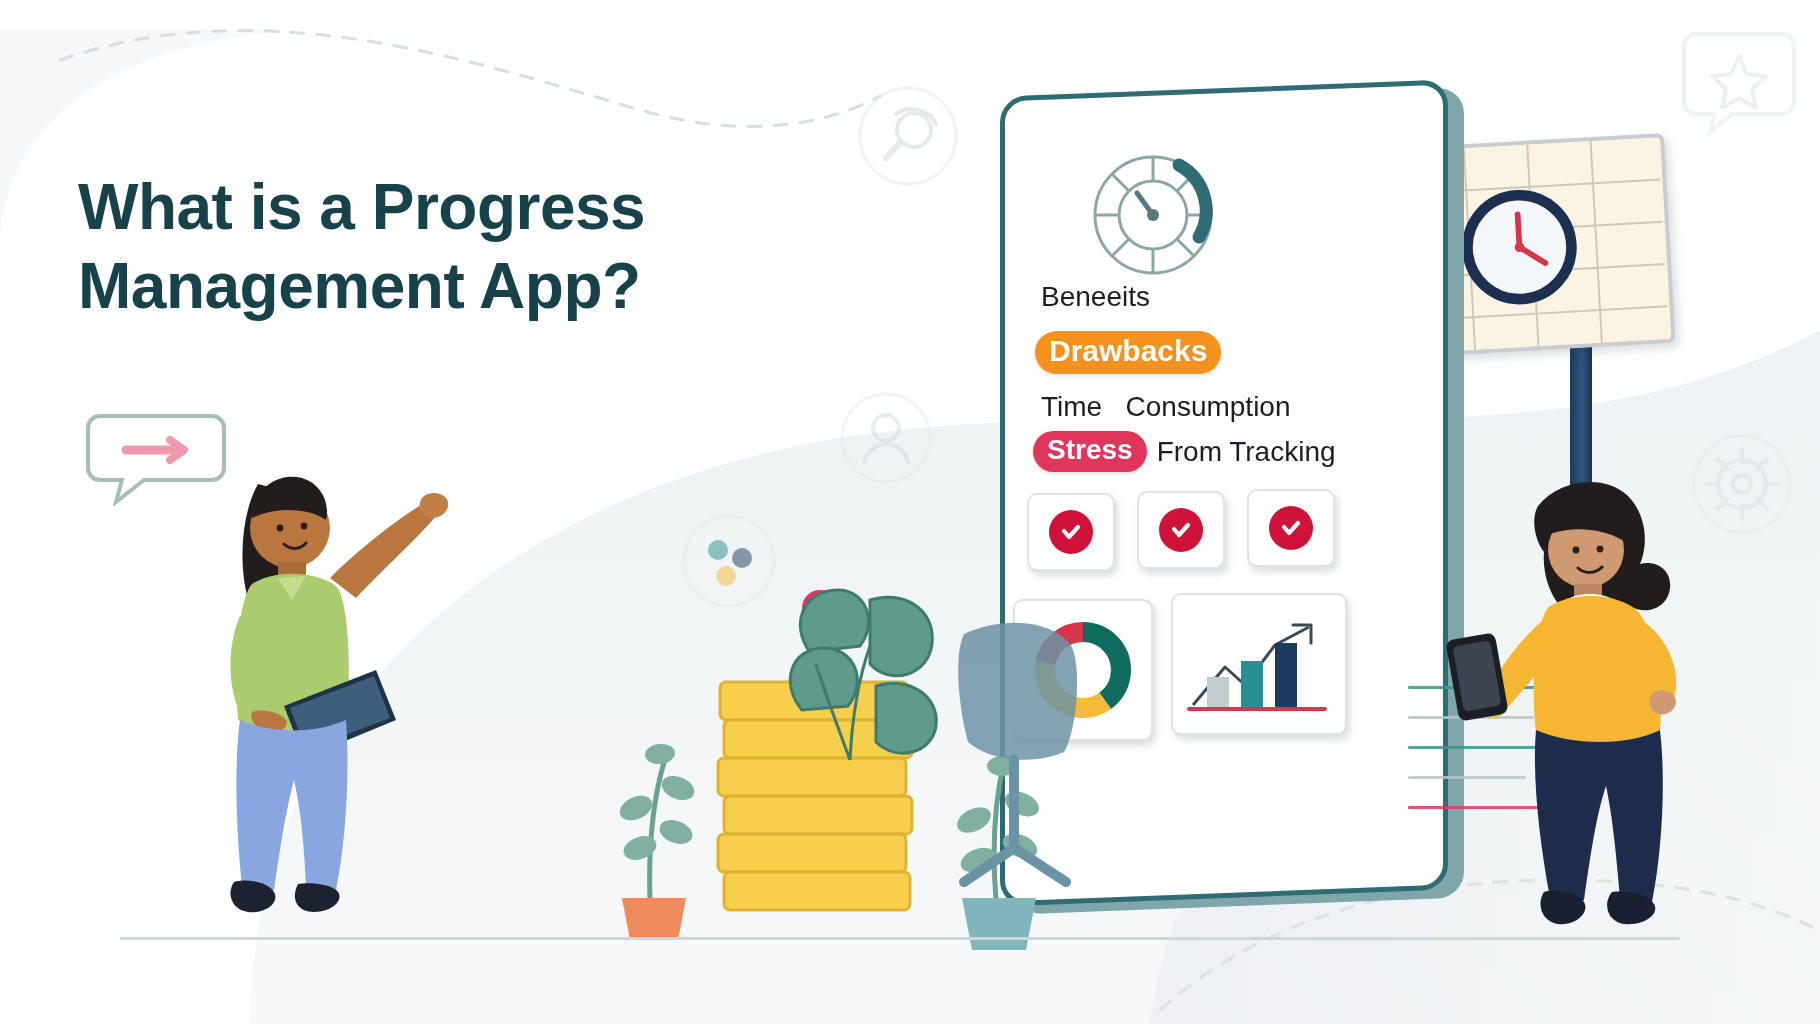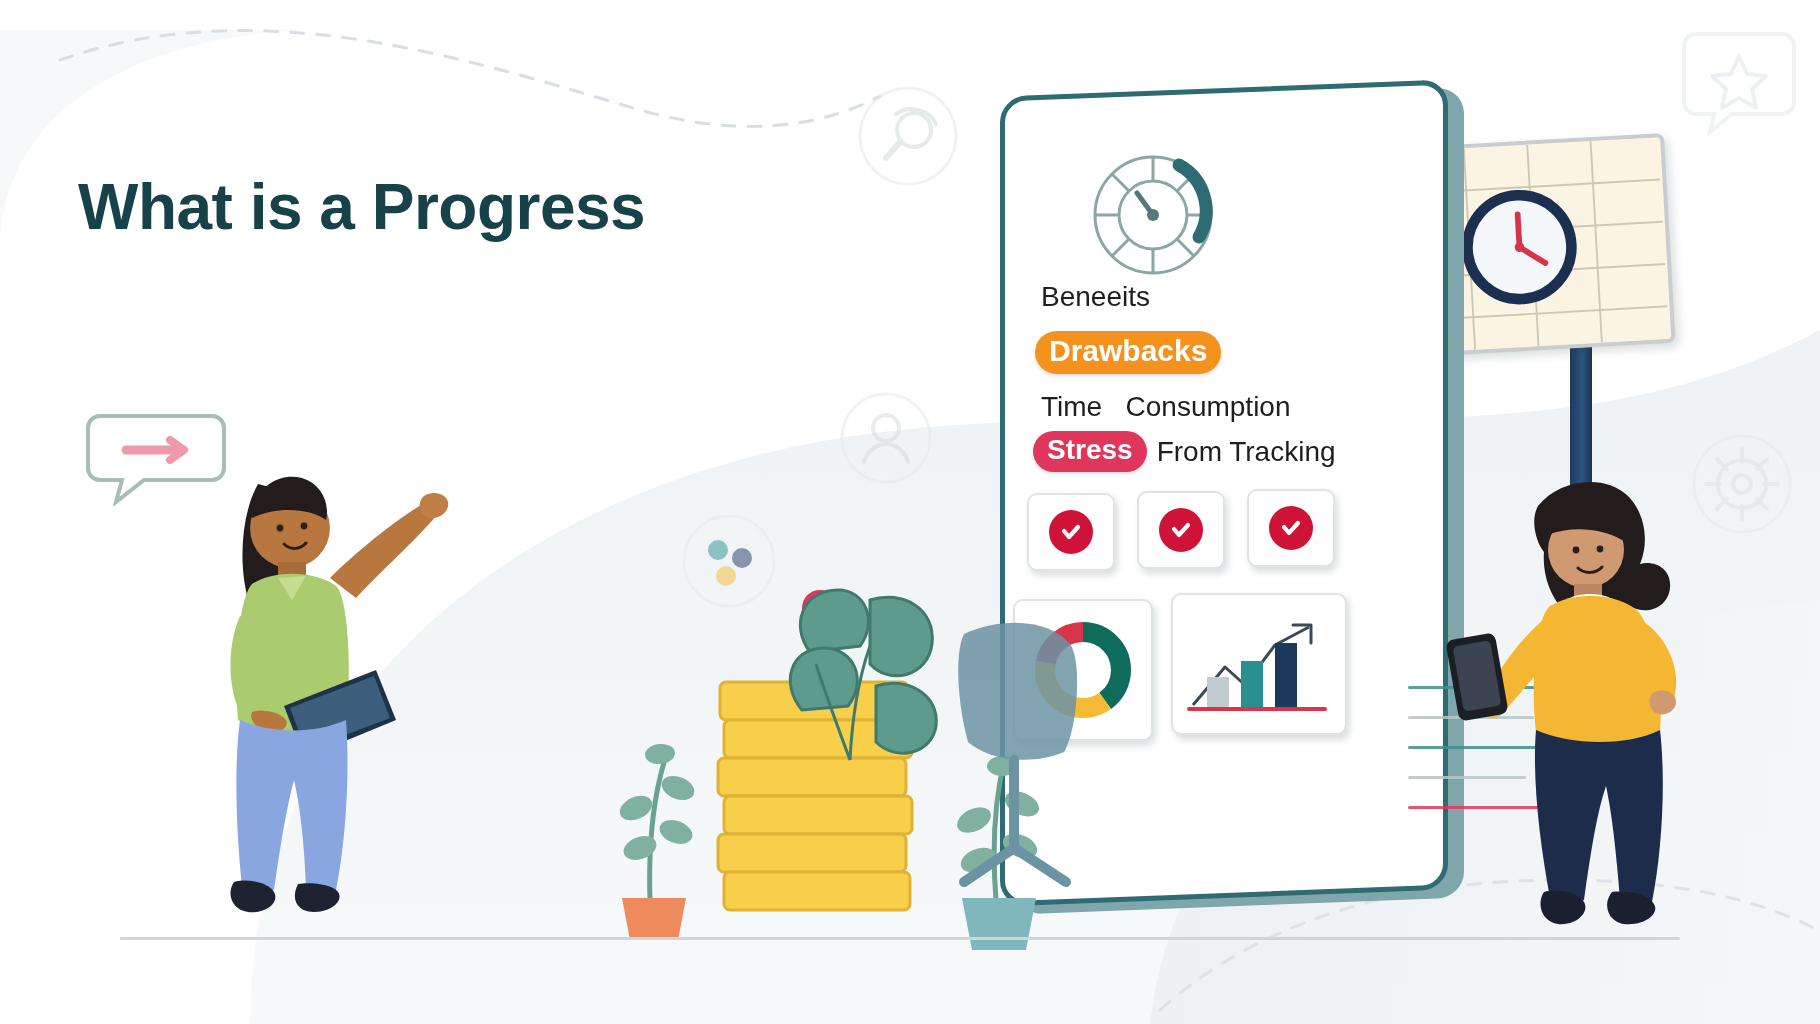--- a/index.html
+++ b/index.html
@@ -151,20 +151,21 @@
     <path d="M0,250 C0,120 120,40 300,30 L0,30 Z" fill="#f2f5f6" opacity=".7"></path>
   </svg>
 
   <svg class="abs" style="left:0;top:0;width:1820px;height:1024px" viewBox="0 0 1820 1024" fill="none">
     <path d="M60,60 C260,-10 470,60 640,110 C740,138 820,128 880,96" stroke="#d8dee1" stroke-width="3" stroke-dasharray="13 13" stroke-linecap="round"></path>
     <path d="M1160,1010 C1260,920 1400,880 1560,880 C1680,880 1760,900 1818,930" stroke="#dde2e5" stroke-width="3" stroke-dasharray="13 13" stroke-linecap="round"></path>
   </svg>
 
   <div class="abs headline">
     <span>What is a Progress</span>
+    <span class="l2">Management App?</span>
   </div>
 
   <svg class="abs deco" style="left:86px;top:408px;width:140px;height:98px" viewBox="0 0 140 98" fill="none">
     <path d="M14,8 H126 a12,12 0 0 1 12,12 V60 a12,12 0 0 1 -12,12 H58 L30,94 L36,72 H14 a12,12 0 0 1 -12,-12 V20 A12,12 0 0 1 14,8 Z" fill="#ffffff" stroke="#4f7d73" stroke-width="4"></path>
     <path d="M40,42 H94" stroke="#e0365c" stroke-width="9" stroke-linecap="round"></path>
     <path d="M84,32 L98,42 L84,52" stroke="#e0365c" stroke-width="8" stroke-linecap="round" stroke-linejoin="round" fill="none"></path>
   </svg>
 
   <svg class="abs deco" style="left:856px;top:84px;width:104px;height:104px" viewBox="0 0 104 104" fill="none">
     <circle cx="52" cy="52" r="48" stroke="#e2e7e9" stroke-width="3"></circle>

